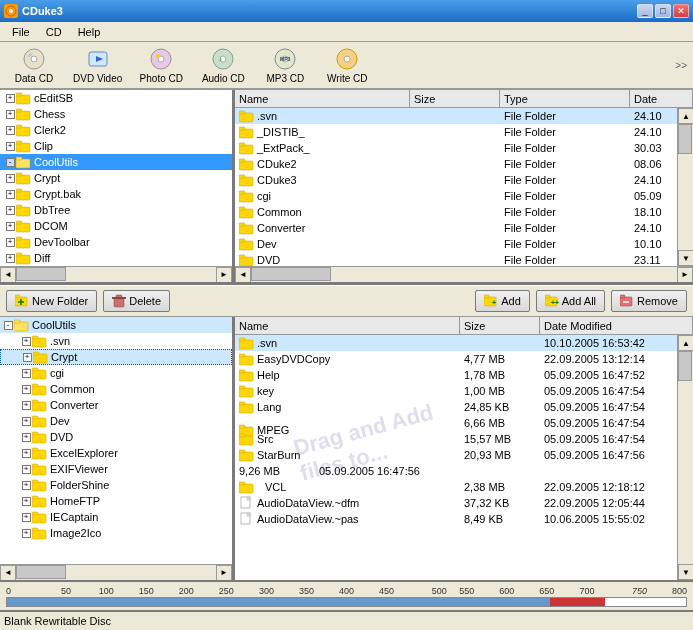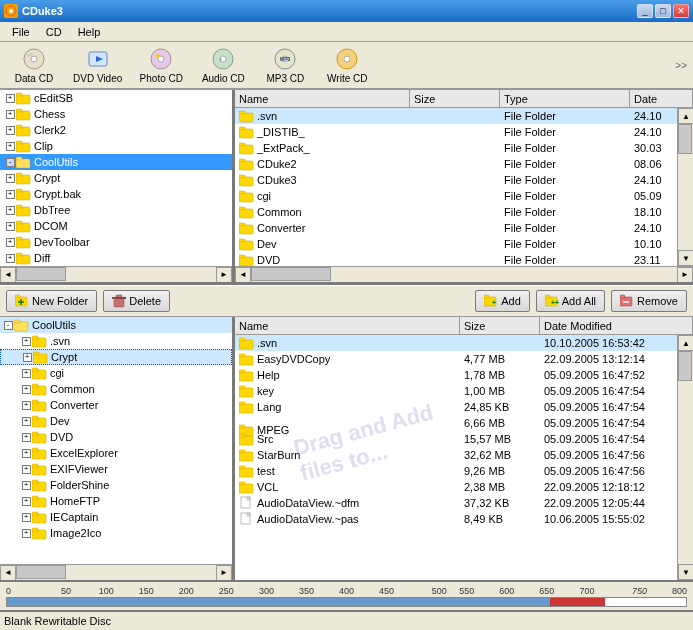--- a/index.html
+++ b/index.html
@@ -763,38 +763,31 @@
           </div>
 
           <div class="list-row">
             <div class="list-cell" style="width:225px; display:flex; align-items:center; gap:2px;">
               <svg width="16" height="13">
                   <rect x="0" y="3" width="14" height="9" rx="1" class="folder-yellow"></rect>
                   <rect x="0" y="1" width="6" height="3" rx="1" class="folder-yellow"></rect>
                 </svg>
               <span>StarBurn</span>
             </div>
-            <div class="list-cell" style="width:80px;">32,62 MB</div>
+            <div class="list-cell" style="width:80px;">20,93 MB</div>
             <div class="list-cell" style="flex:1;">05.09.2005 16:47:56</div>
           </div>
 
           <div class="list-row">
-            <div class="list-cell" style="width:225px; display:flex; align-items:center; gap:2px;">
-              <svg width="16" height="13">
-                  <rect x="0" y="3" width="14" height="9" rx="1" class="folder-yellow"></rect>
-                  <rect x="0" y="1" width="6" height="3" rx="1" class="folder-yellow"></rect>
-                </svg>
-              <span>test</span>
-            </div>
             <div class="list-cell" style="width:80px;">9,26 MB</div>
             <div class="list-cell" style="flex:1;">05.09.2005 16:47:56</div>
           </div>
 
           <div class="list-row">
-            <div class="list-cell" style="width:225px; display:flex; align-items:center; gap:2px;">
+            <div class="list-cell" style="width:225px; display:flex; align-items:center; gap:10px;">
               <svg width="16" height="13">
                   <rect x="0" y="3" width="14" height="9" rx="1" class="folder-yellow"></rect>
                   <rect x="0" y="1" width="6" height="3" rx="1" class="folder-yellow"></rect>
                 </svg>
               <span>VCL</span>
             </div>
             <div class="list-cell" style="width:80px;">2,38 MB</div>
             <div class="list-cell" style="flex:1;">22.09.2005 12:18:12</div>
           </div>
 

